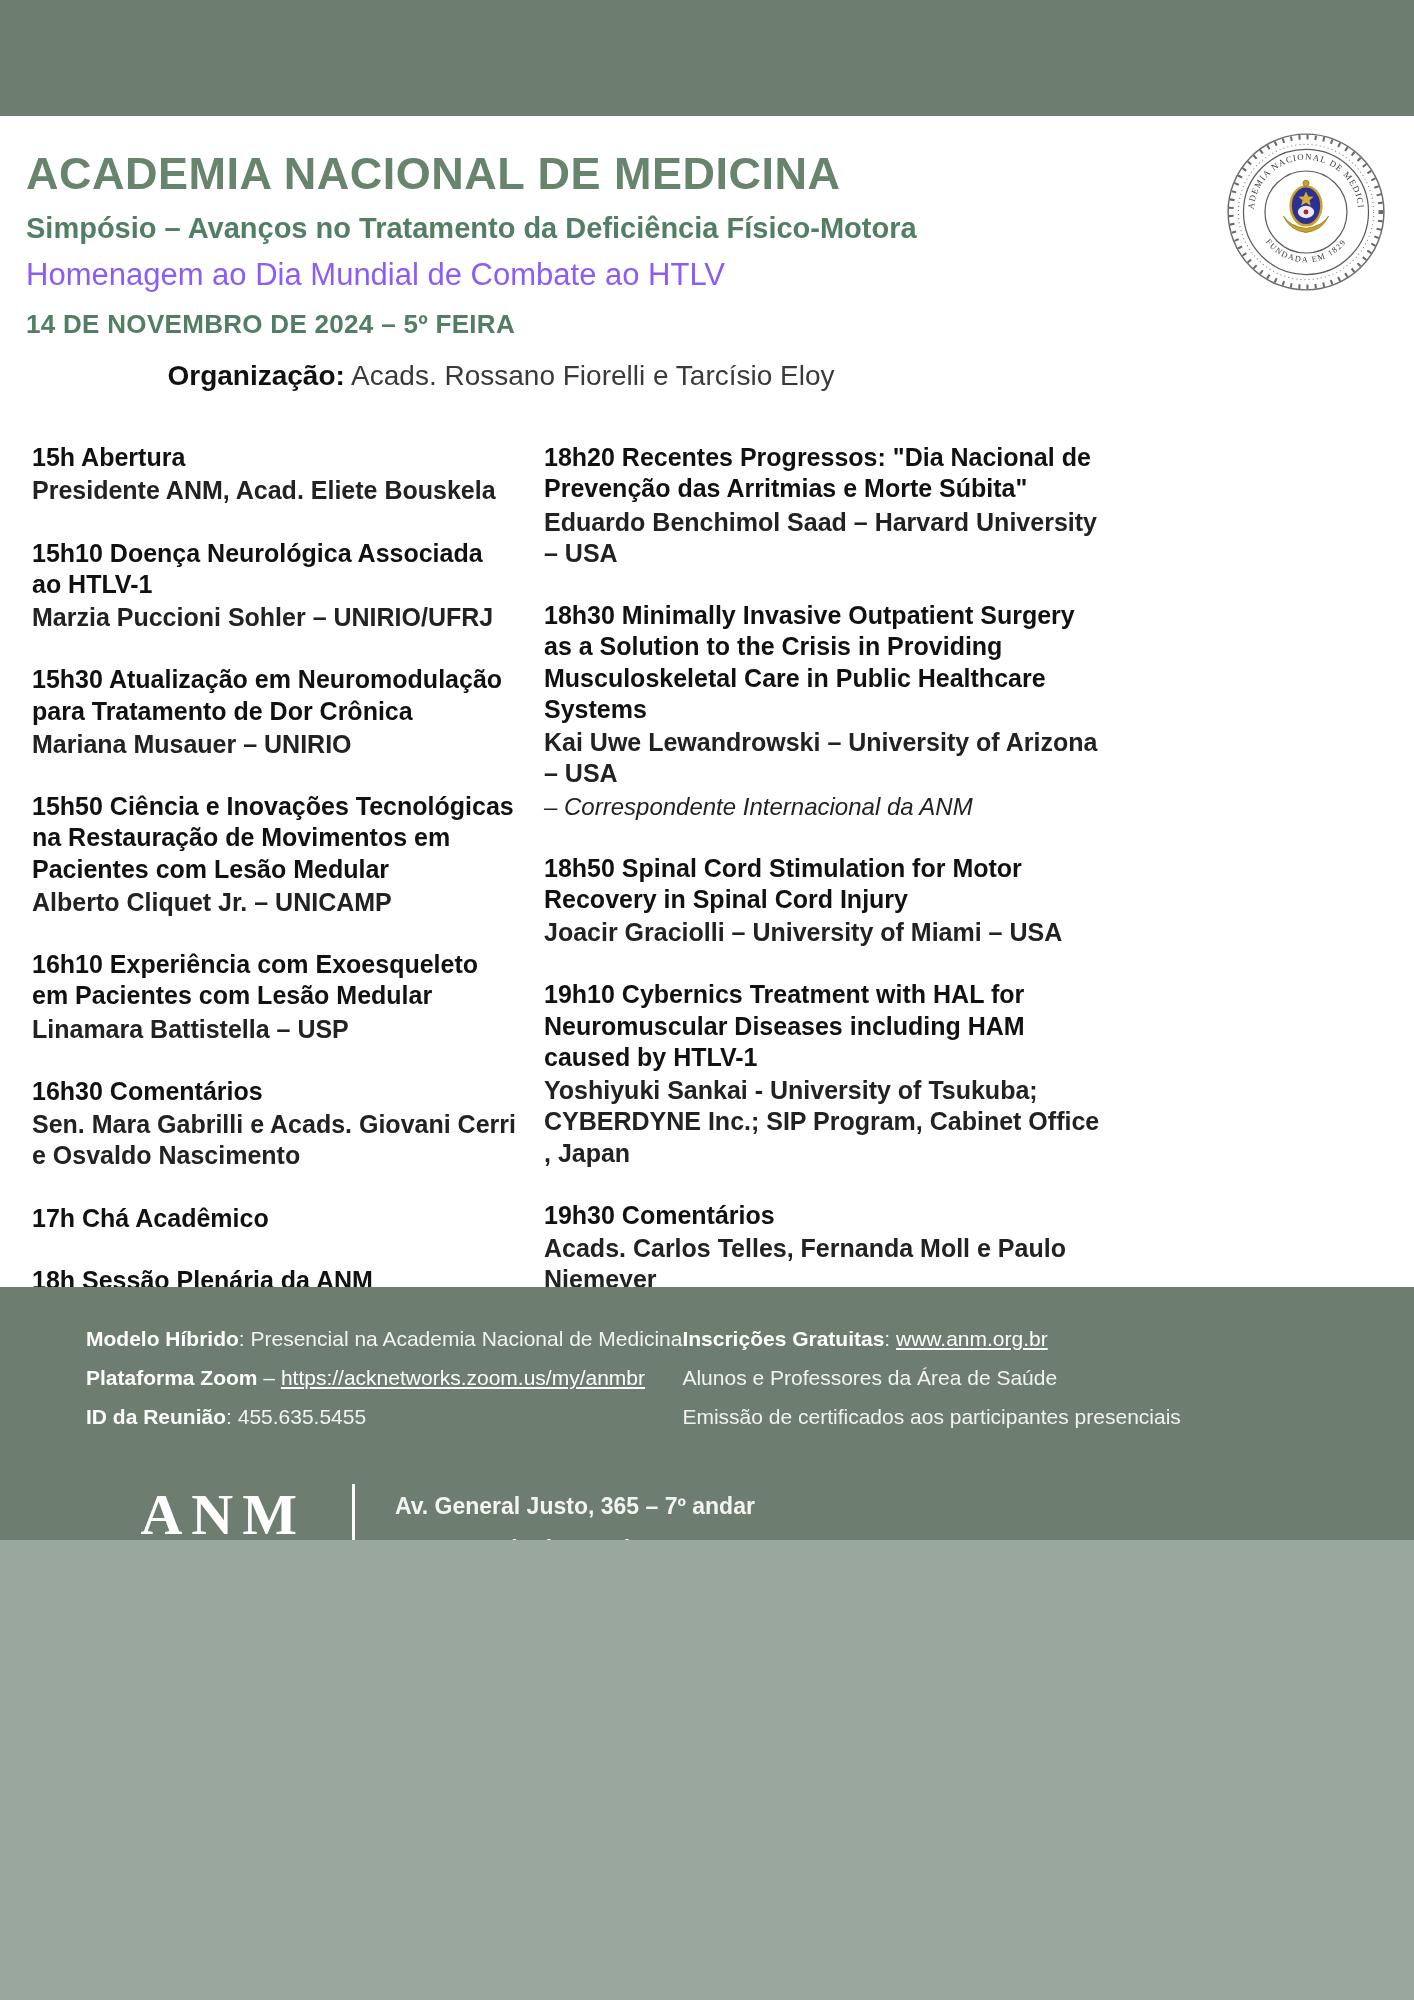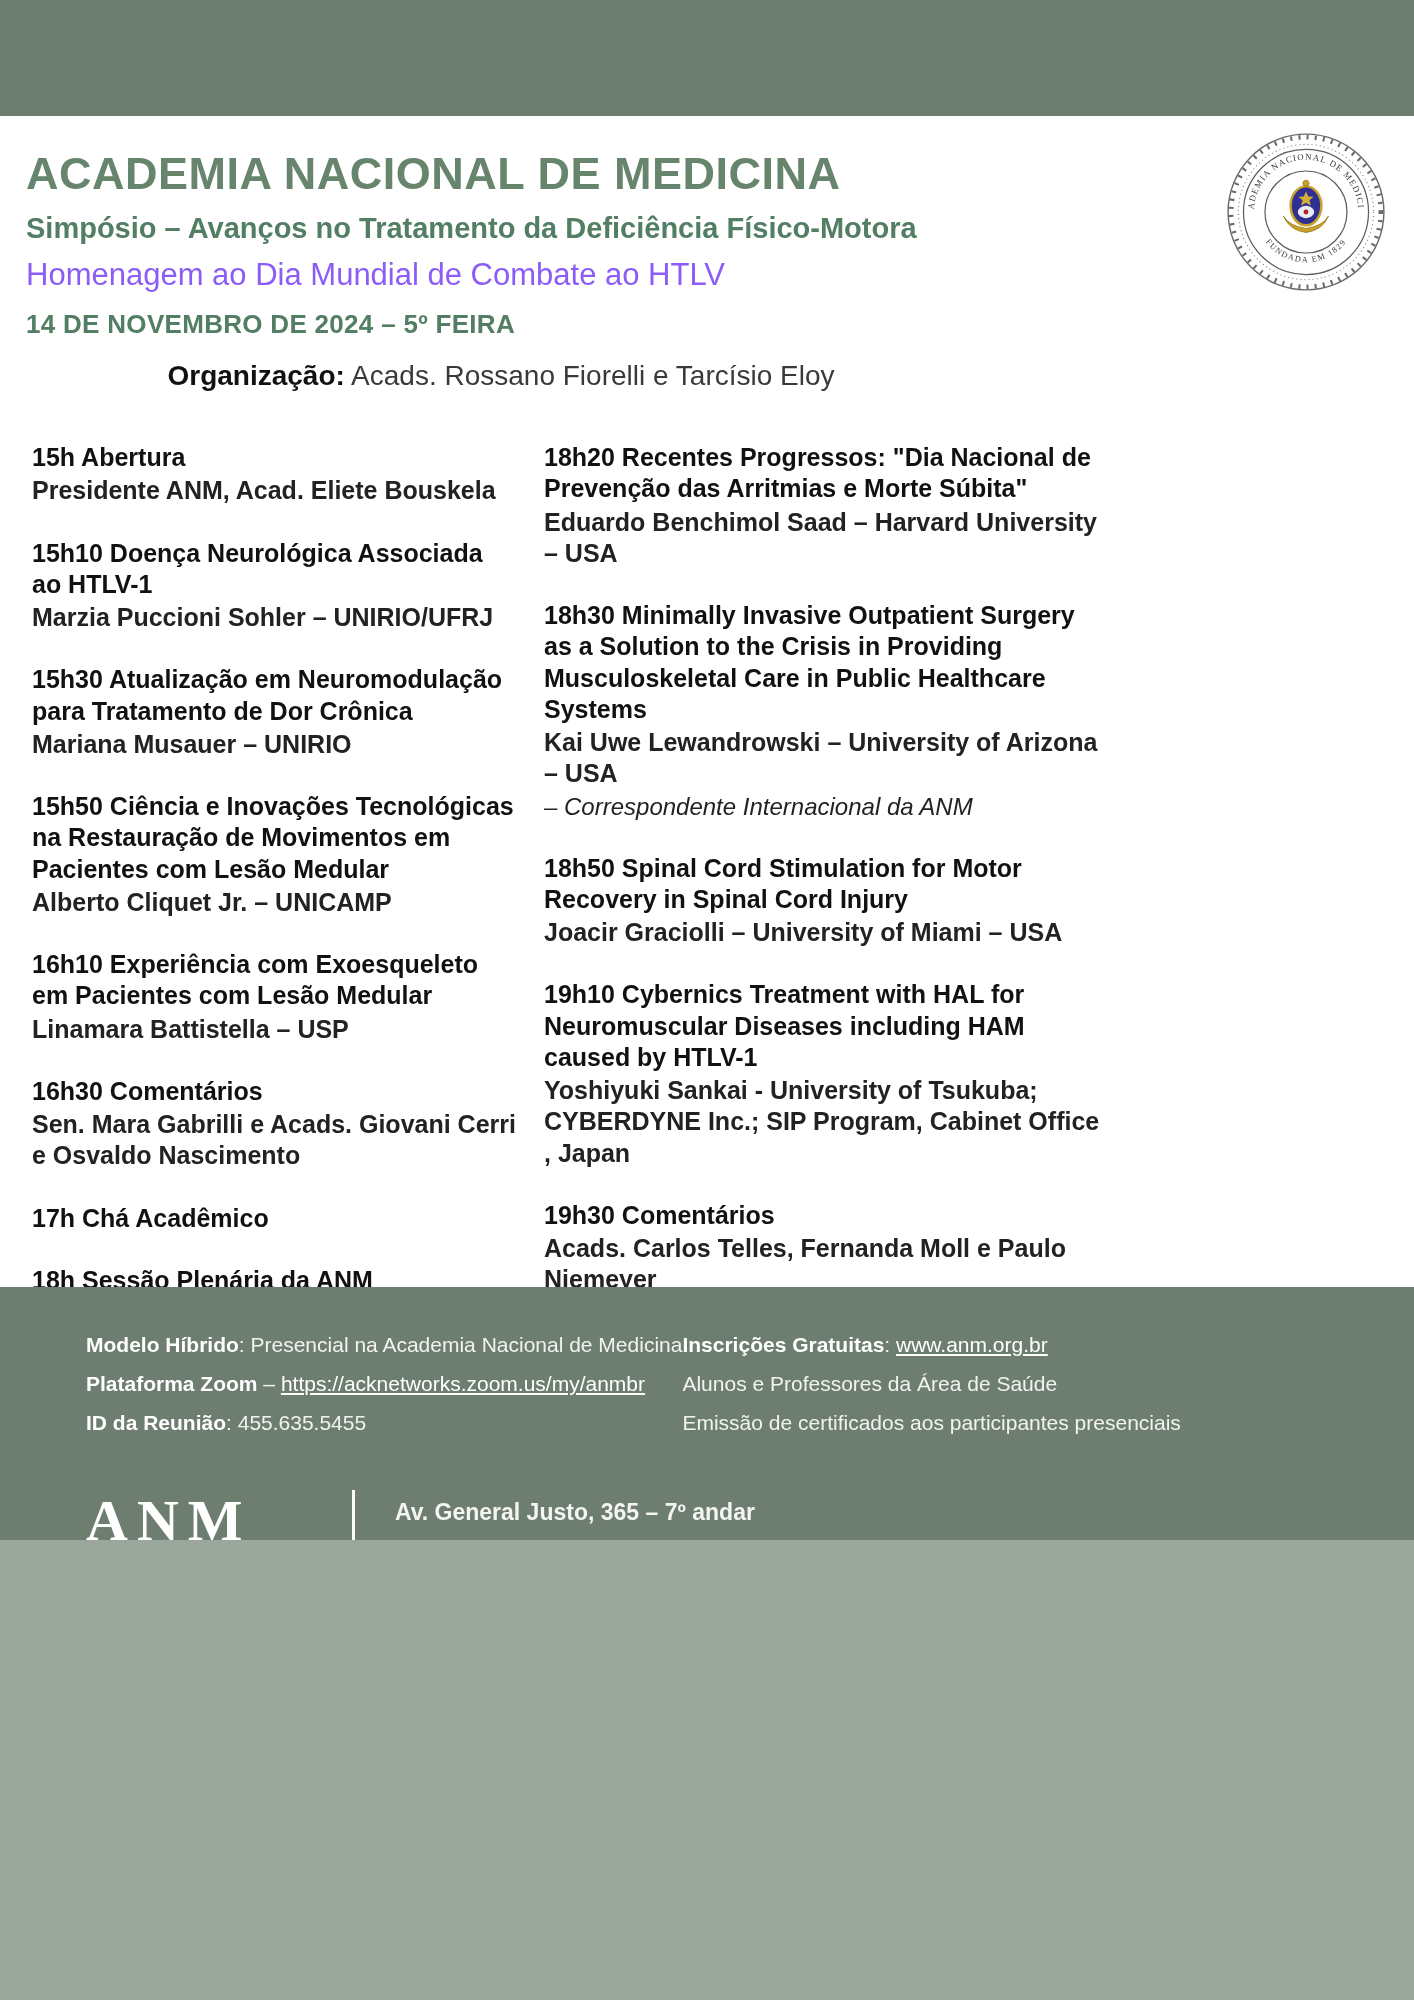--- a/index.html
+++ b/index.html
@@ -30,28 +30,28 @@
   .item{margin-bottom:31px;}
   .item-title{font-size:25px;font-weight:bold;line-height:1.25;color:#111111;}
   .item-speaker{font-size:25px;line-height:1.25;color:#222222;margin-top:2px;font-weight:bold;}
   .item-note{font-size:24px;font-style:italic;line-height:1.25;color:#222222;margin-top:2px;}
   .item-speaker:empty,.item-note:empty{display:none;}
   
   .footer{
     position:absolute;left:0;right:0;top:1287px;bottom:0;
     background:#6d7e70;color:#f2f3f0;
   }
-  .footer-info{display:flex;padding:36px 40px 0 86px;margin-top:6px;}
+  .footer-info{display:flex;padding:36px 40px 0 86px;}
   .finfo-left{flex:0 0 545px;}
   .finfo-right{flex:1;}
   .fline{font-size:21px;line-height:1.52;margin-bottom:7px;white-space:nowrap;}
   .fl-label{font-weight:bold;color:#ffffff;}
   .flink{text-decoration:underline;color:#ffffff;cursor:pointer;}
   .footer-logo-row{display:flex;align-items:center;margin:44px 0 0 86px;}
-  .anm-logo{text-align:left;}
+  .anm-logo{text-align:right;}
   .anm-word{
     font-family:"Liberation Serif", serif;
     font-size:58px;font-weight:bold;letter-spacing:9px;color:#ffffff;line-height:1;
   }
   .anm-sub{
     font-size:16px;letter-spacing:5px;color:#e9ece8;margin-top:8px;
     font-family:"Liberation Sans", sans-serif;
   }
   .footer-divider{width:3px;height:88px;background:#ffffff;margin:0 40px 0 46px;}
   .address{font-size:23px;font-weight:bold;line-height:1.85;color:#f4f5f2;}

